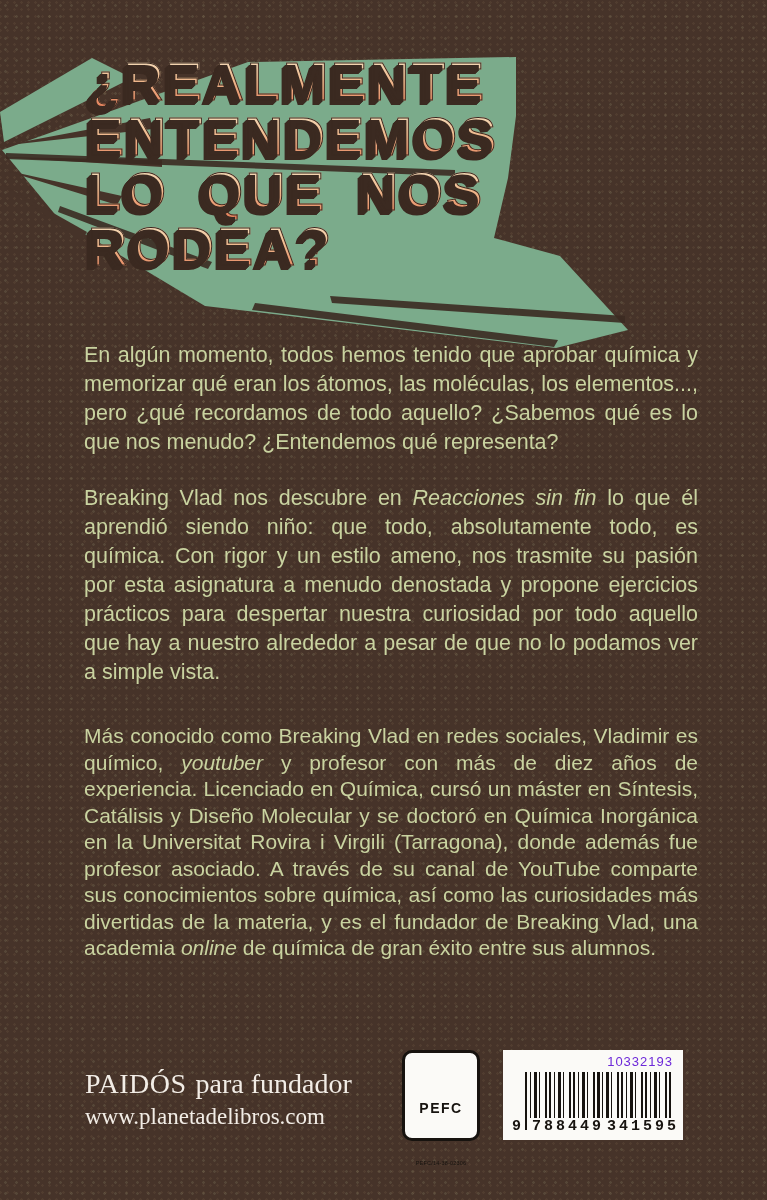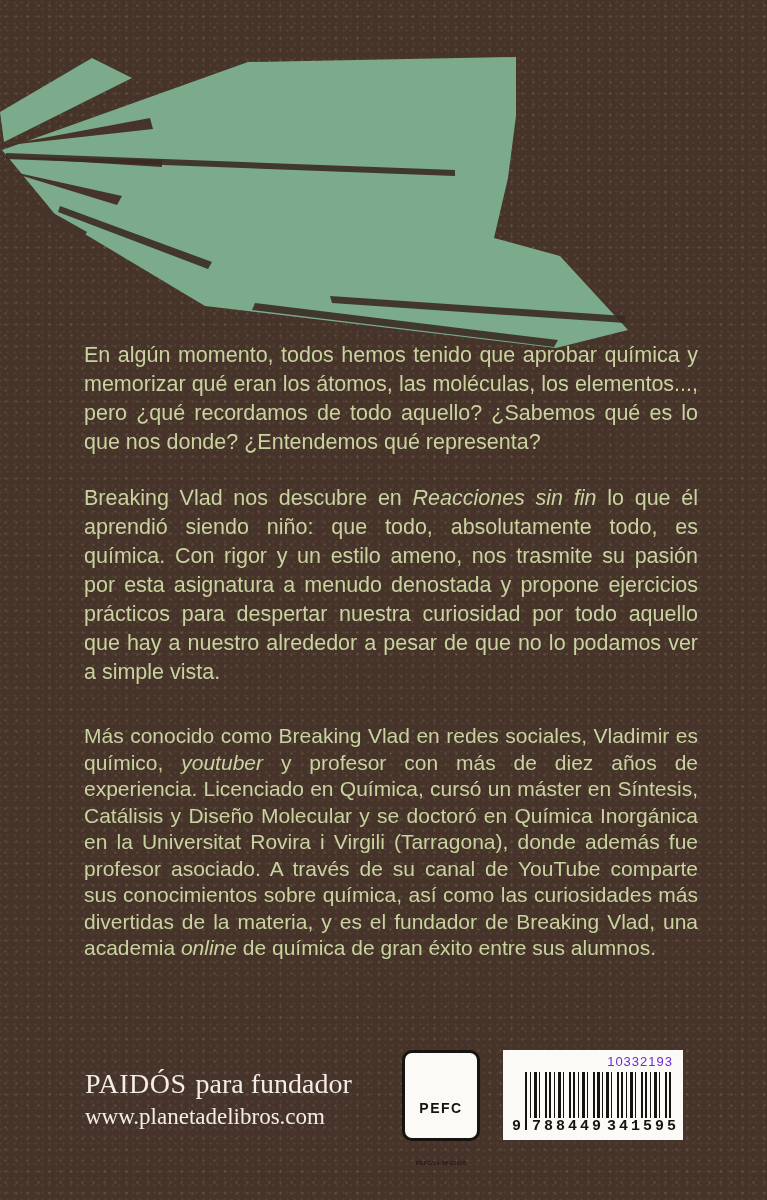--- a/index.html
+++ b/index.html
@@ -90,22 +90,28 @@
     <polygon class="bgfill" points="0,146 150,118 153,129"></polygon>
     <polygon class="bgfill" points="0,157 162,160 162,167"></polygon>
     <polygon class="bgfill" points="0,169 122,196 117,205"></polygon>
     <polygon class="bgfill" points="0,183 87,232 81,241"></polygon>
     <polygon class="dark" points="6,153 455,170 455,176 6,159"></polygon>
     <polygon class="dark" points="60,206 212,262 208,269 58,212"></polygon>
     <polygon class="dark" points="330,296 625,316 625,323 332,303"></polygon>
     <polygon class="dark" points="255,303 558,340 554,347 252,310"></polygon>
   </svg>
 
+  <div class="title">
+    <div class="tl">¿REALMENTE</div>
+    <div class="tl">ENTENDEMOS</div>
+    <div class="tl">LO QUE NOS</div>
+    <div class="tl">RODEA?</div>
+  </div>
 
-  <p class="para intro">En algún momento, todos hemos tenido que aprobar química y memorizar qué eran los átomos, las moléculas, los elementos..., pero ¿qué recordamos de todo aquello? ¿Sabemos qué es lo que nos donde? ¿Entendemos qué representa?</p>
+  <p class="para intro">En algún momento, todos hemos tenido que aprobar química y memorizar qué eran los átomos, las moléculas, los elementos..., pero ¿qué recordamos de todo aquello? ¿Sabemos qué es lo que nos menudo? ¿Entendemos qué representa?</p>
 
   <p class="para synopsis"><span>Breaking Vlad nos descubre en </span><em>Reacciones sin fin</em><span> lo que él aprendió siendo niño: que todo, absolutamente todo, es química. Con rigor y un estilo ameno, nos trasmite su pasión por esta asignatura a menudo denostada y propone ejercicios prácticos para despertar nuestra curiosidad por todo aquello que hay a nuestro alrededor a pesar de que no lo podamos ver a simple vista.</span></p>
 
 
   <p class="para bio"><span>Más conocido como Breaking Vlad en redes sociales, Vladimir es químico, </span><em>youtuber</em><span> y profesor con más de diez años de experiencia. Licenciado en Química, cursó un máster en Síntesis, Catálisis y Diseño Molecular y se doctoró en Química Inorgánica en la Universitat Rovira i Virgili (Tarragona), donde además fue profesor asociado. A través de su canal de YouTube comparte sus conocimientos sobre química, así como las curiosidades más divertidas de la materia, y es el fundador de Breaking Vlad, una academia </span><em>online</em><span> de química de gran éxito entre sus alumnos.</span></p>
 
   <div class="publisher">
     <div class="imprint">
       <span class="b">PAIDÓS</span><span class="r">para fundador</span>
     </div>

